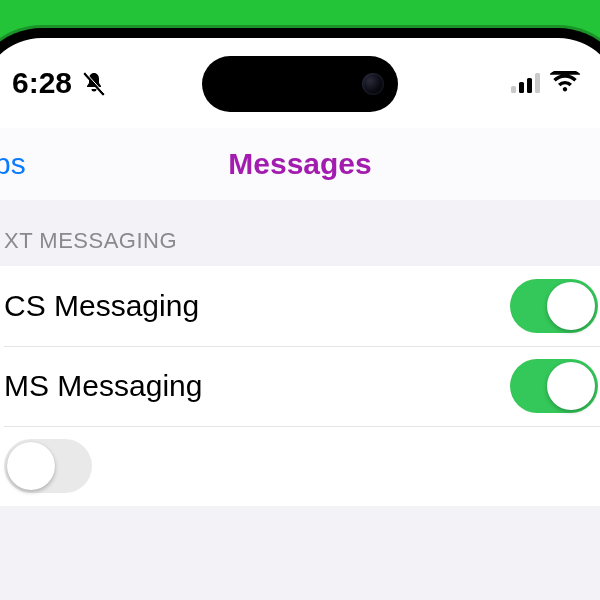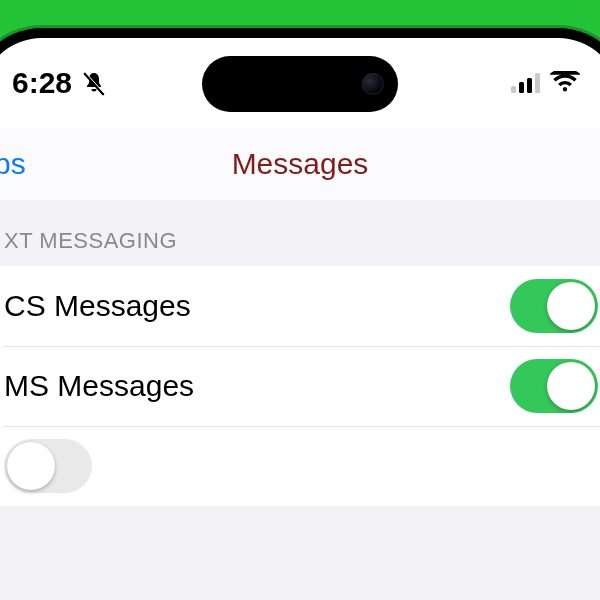--- a/index.html
+++ b/index.html
@@ -71,21 +71,21 @@
 
   
   .navbar {
     position: absolute; top: 90px; left: 0; right: 0;
     height: 72px;
     display: flex; align-items: center; justify-content: center;
     background: #fbfbfd;
     border-bottom: 0;
     z-index: 3;
   }
-  .nav-title { font-size: 30px; font-weight: 400; color: #7f1d1d; }
+  .nav-title { font-size: 30px; font-weight: 700; color: #a21caf; }
   .nav-back {
     position: absolute; left: 14px; top: 50%; transform: translateY(-50%);
     color: #0a7aff; font-size: 30px; display: flex; align-items: center; gap: 2px;
   }
 
   
   .content {
     position: absolute; top: 162px; left: 0; right: 0; bottom: 0;
     background: #f2f2f7;
     overflow: hidden;
@@ -165,28 +165,28 @@
           <span>ps</span>
         </div>
         <div class="nav-title">Messages</div>
       </div>
 
       <div class="content">
         <div class="section-header">XT MESSAGING</div>
         <div class="list">
 
           <div class="row">
-            <span>CS Messages</span>
+            <span>CS Messaging</span>
             <div class="switch on">
                 <div class="knob"></div>
               </div>
           </div>
 
           <div class="row">
-            <span>MS Messages</span>
+            <span>MS Messaging</span>
             <div class="switch on">
                 <div class="knob"></div>
               </div>
           </div>
 
           <div class="row">
             <div class="switch off">
                 <div class="knob"></div>
               </div>
           </div>

